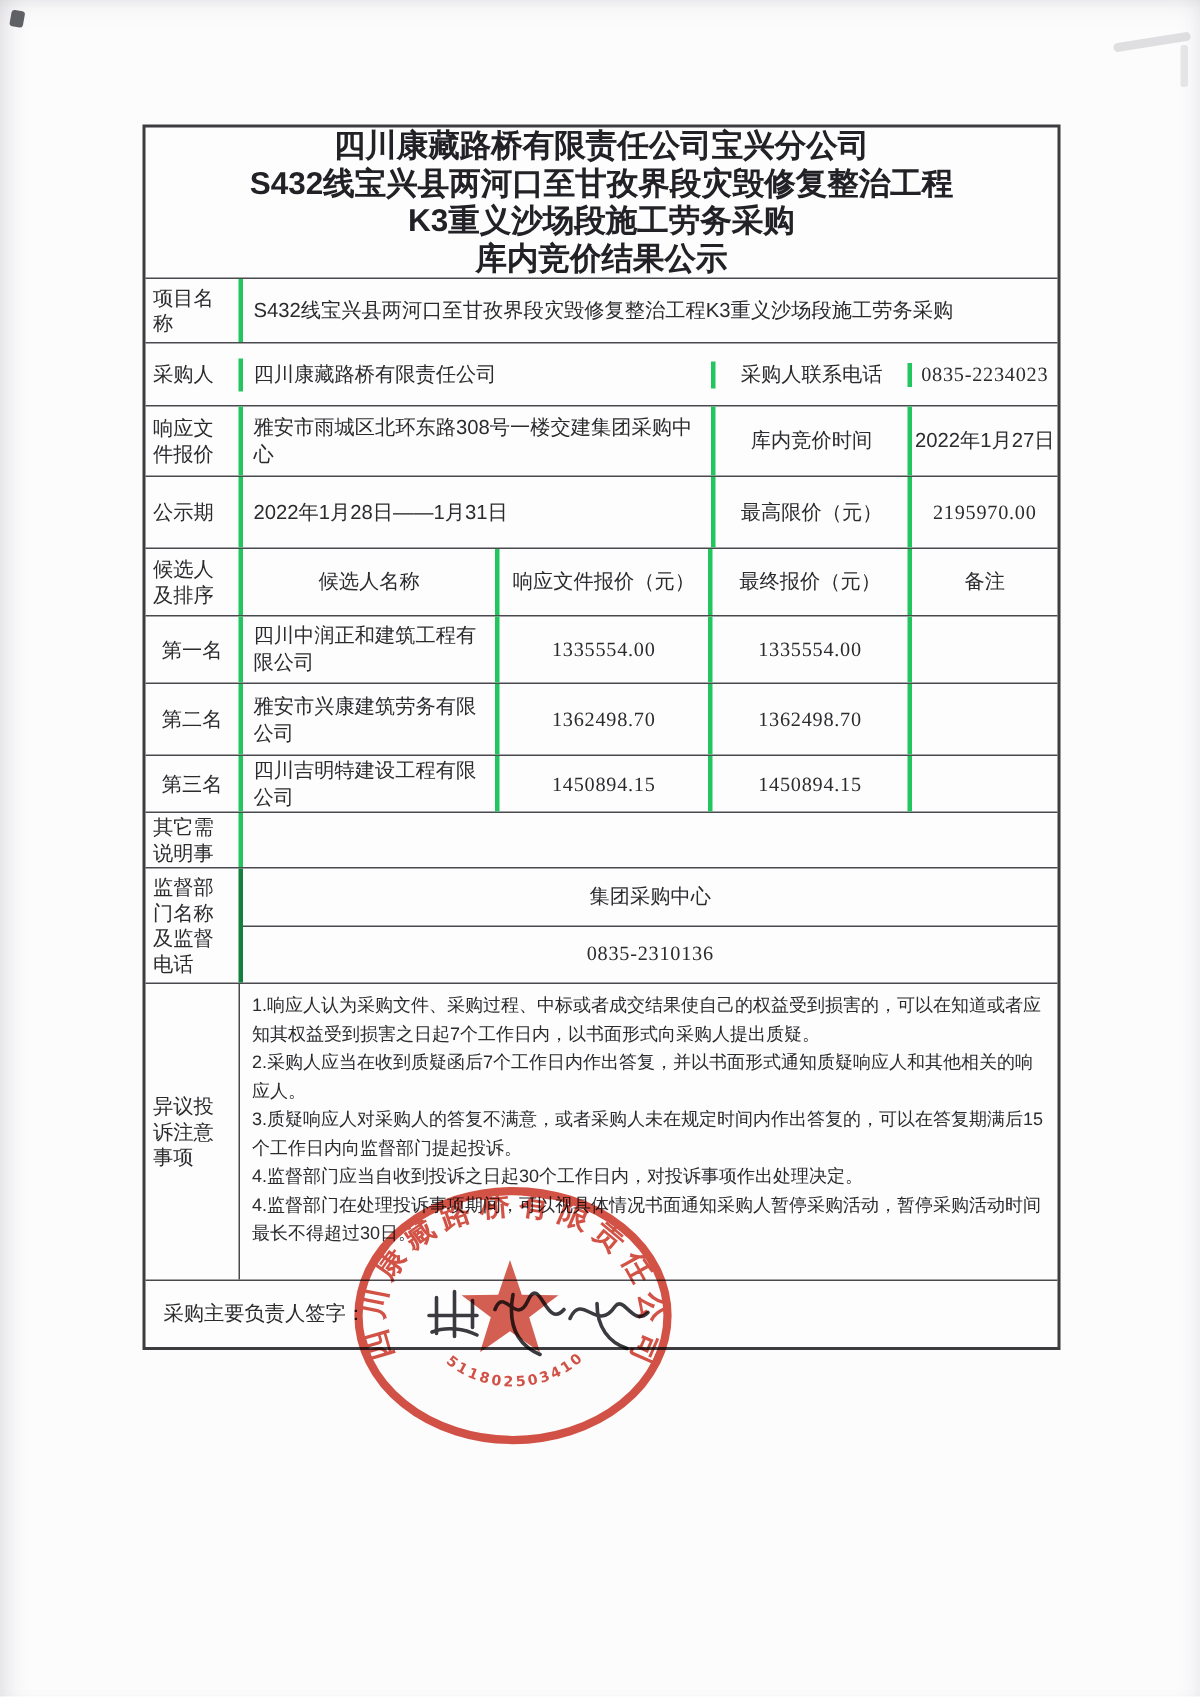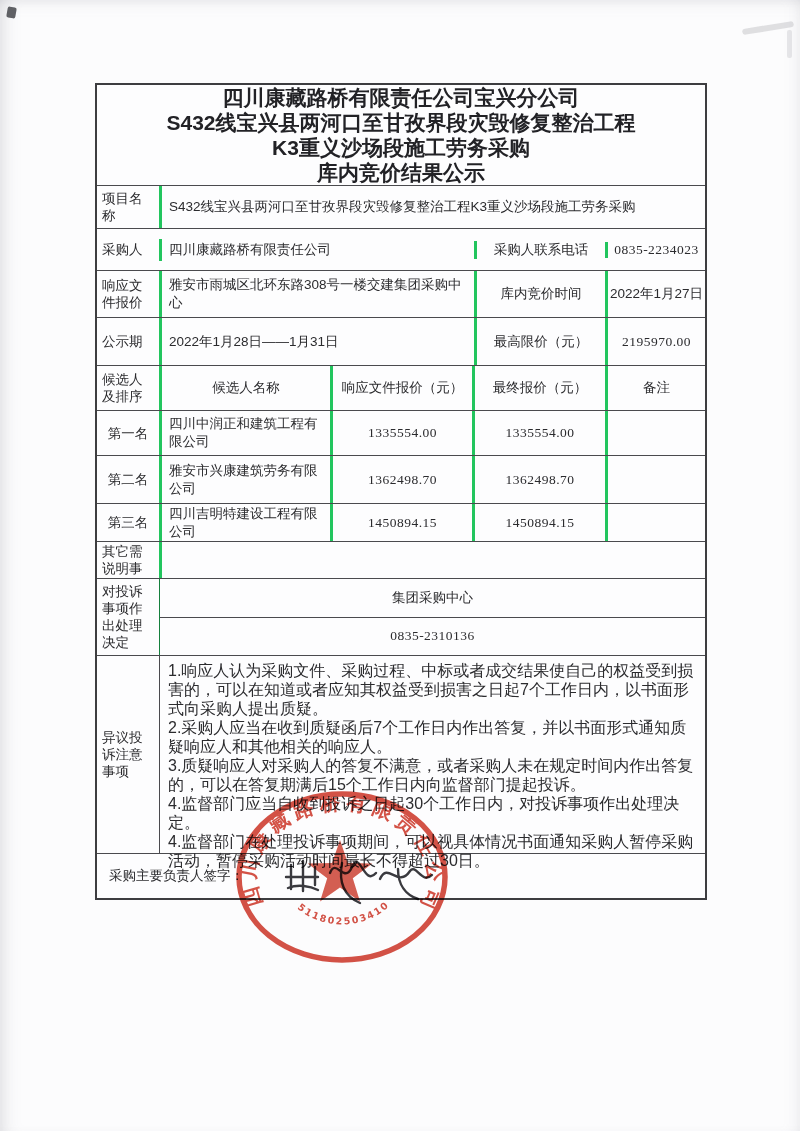--- a/index.html
+++ b/index.html
@@ -58,26 +58,26 @@
   .h-notice { height: 198px; }
   .h-sign { height: 45px; }
 
   .w-info-val { width: 315px; flex:none; }
   .w-info-lab2 { width: 131px; flex:none; }
   .w-flex { flex: 1; }
   .w-cand-name { width: 171px; flex:none; }
   .w-cand-p1 { width: 142px; flex:none; }
   .w-cand-p2 { width: 133px; flex:none; }
 
-  .sup-right { flex:1; display:flex; flex-direction:column; border-left:1px solid #15803d; }
+  .sup-right { flex:1; display:flex; flex-direction:column; border-left:3px solid #15803d; }
   .sup-right .sub { flex:1; display:flex; align-items:center; justify-content:center; }
   .sup-right .sub + .sub { border-top: 1px solid #4a4a4e; }
 
   .notice-content { flex:1; border-left:1px solid #4a4a4e; padding: 5px 8px 4px 8px;
-    display:block; line-height: 19px; font-size: 16px; }
+    display:block; line-height: 19px; font-size: 12px; }
   .sign-cell { width:100%; padding: 2px 12px; }
 
   .seal { position:absolute; left: 222px; top: 777px; width: 240px; height: 200px;
     mix-blend-mode: multiply; opacity: .88; pointer-events:none; }
   .sig { position:absolute; left: 272px; top: 843px; width: 185px; height: 75px;
     mix-blend-mode: multiply; pointer-events:none; }
 </style>
 </head>
 <body>
 
@@ -151,21 +151,21 @@
       <div class="cell center w-cand-p2 num">1450894.15</div>
       <div class="cell center w-flex"></div>
     </div>
 
     <div class="trow h-other">
       <div class="cell label-cell">其它需说明事</div>
       <div class="cell pad w-flex"></div>
     </div>
 
     <div class="trow h-supervision">
-      <div class="cell label-cell">对投诉事项作出处理决定</div>
+      <div class="cell label-cell">监督部门名称及监督电话</div>
       <div class="sup-right">
         <div class="sub">集团采购中心</div>
         <div class="sub num">0835-2310136</div>
       </div>
     </div>
 
     <div class="trow h-notice">
       <div class="cell label-cell">异议投诉注意事项</div>
       <div class="notice-content">
         <div>1.响应人认为采购文件、采购过程、中标或者成交结果使自己的权益受到损害的，可以在知道或者应知其权益受到损害之日起7个工作日内，以书面形式向采购人提出质疑。</div>

